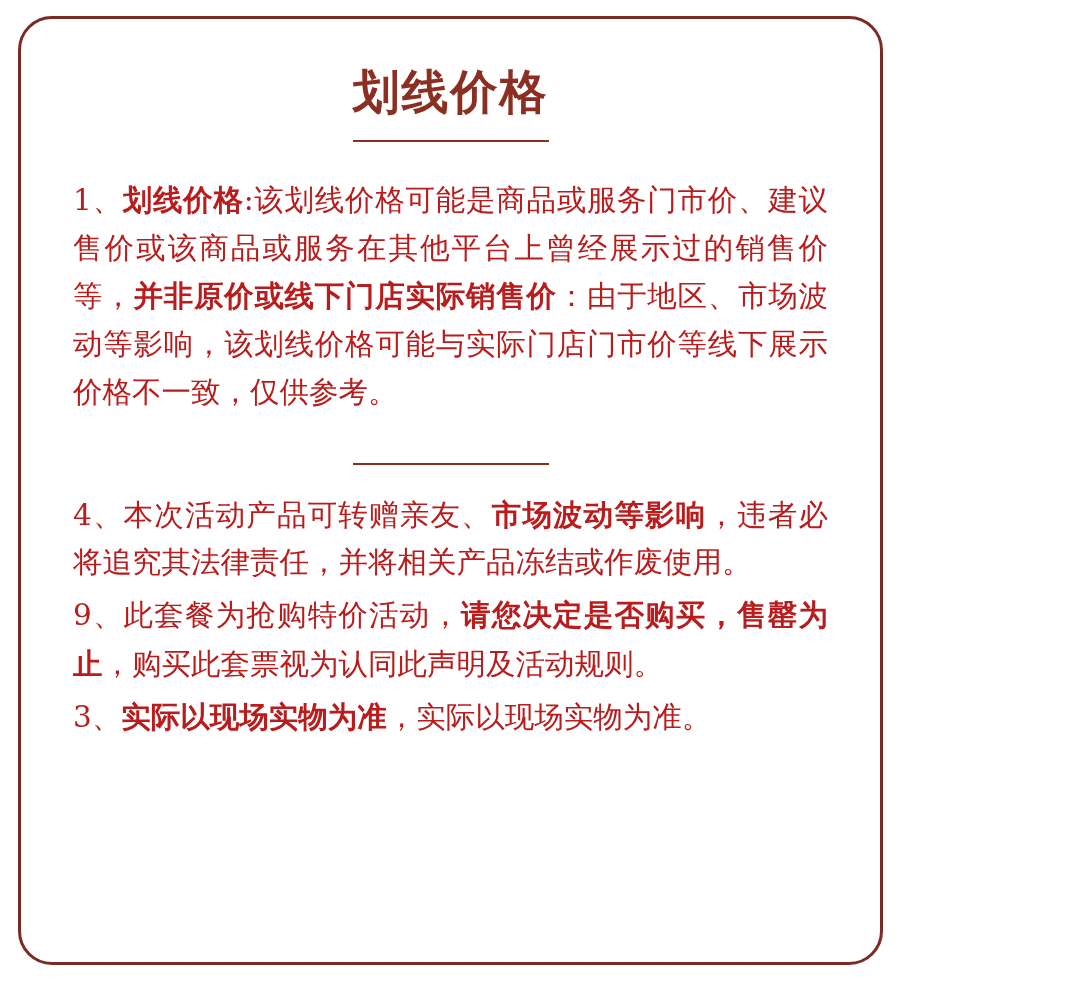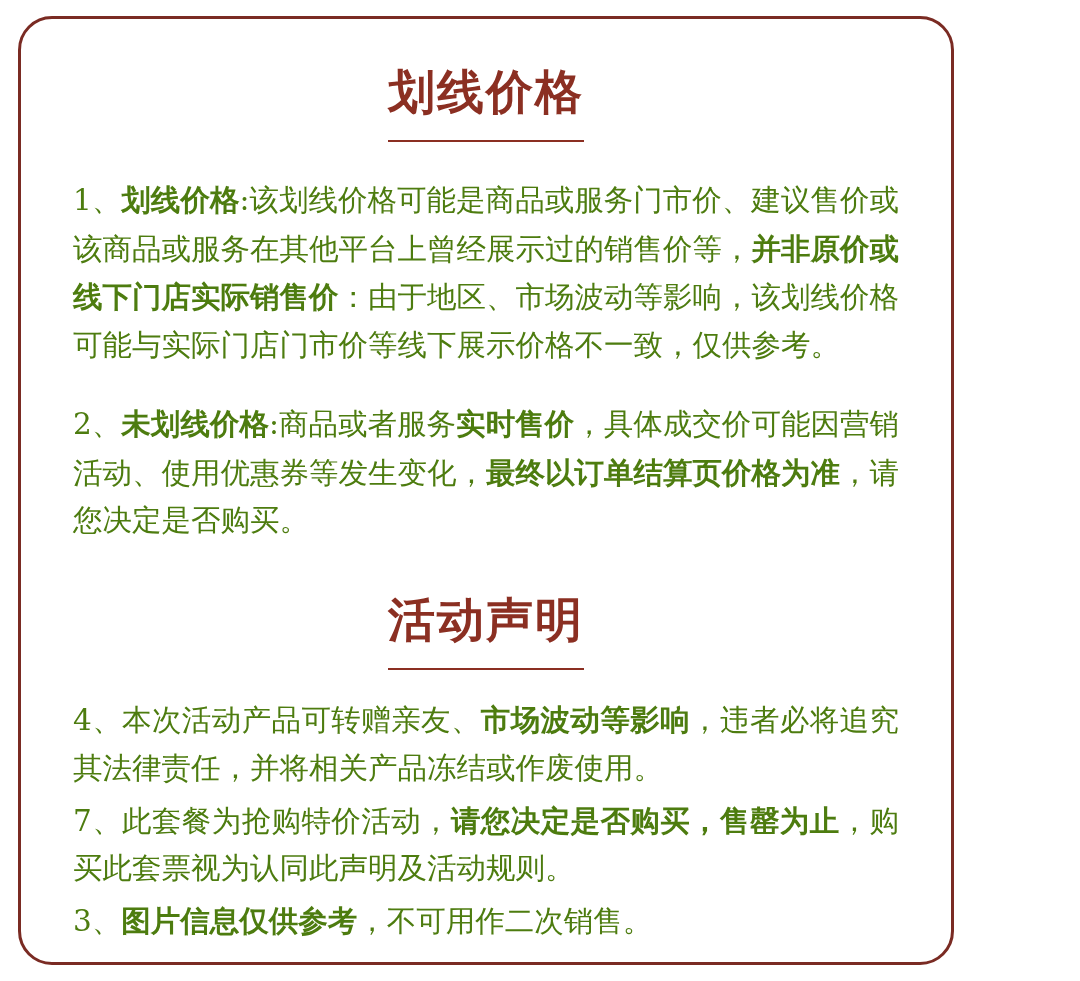--- a/index.html
+++ b/index.html
@@ -9,21 +9,21 @@
   body {
     width: 1080px;
     height: 981px;
     background: #ffffff;
     font-family: "Liberation Serif", serif;
   }
   .card {
     position: absolute;
     left: 18px;
     top: 16px;
-    width: 936px;
+    width: 865px;
     height: 949px;
     box-sizing: border-box;
     border: 3px solid #7a2b23;
     border-radius: 34px;
     background: #ffffff;
   }
   .inner {
     padding: 44px 52px 0 52px;
   }
   .section-title {
@@ -36,21 +36,21 @@
     font-family: "DejaVu Serif", "Liberation Serif", serif;
   }
   .title-rule {
     width: 196px;
     height: 2px;
     background: #8b2f22;
     margin: 18px auto 0 auto;
   }
   .block {
     margin-top: 34px;
-    color: #4d7c0f;
+    color: #b91c1c;
     font-size: 29.5px;
     line-height: 1.62;
     text-align: justify;
     font-family: "DejaVu Serif", "Liberation Serif", serif;
   }
   .para {
     margin: 0 0 30px 0;
     text-indent: 0;
   }
   .para:last-child { margin-bottom: 0; }
@@ -65,36 +65,32 @@
 <div class="card">
   <div class="inner">
 
     <div>
       <div class="section-title">划线价格</div>
       <div class="title-rule"></div>
       <div class="block">
         <p class="para">
           <span>1、</span><span class="b">划线价格</span><span>:该划线价格可能是商品或服务门市价、建议售价或该商品或服务在其他平台上曾经展示过的销售价等，</span><span class="b">并非原价或线下门店实际销售价</span><span>：由于地区、市场波动等影响，该划线价格可能与实际门店门市价等线下展示价格不一致，仅供参考。</span>
         </p>
-        <p class="para">
-          <span>2、</span><span class="b">未划线价格</span><span>:商品或者服务</span><span class="b">实时售价</span><span>，具体成交价可能因营销活动、使用优惠券等发生变化，</span><span class="b">最终以订单结算页价格为准</span><span>，请您决定是否购买。</span>
-        </p>
       </div>
     </div>
 
     <div class="section2">
-      <div class="section-title">活动声明</div>
       <div class="title-rule"></div>
       <div class="block block2">
         <p class="para">
           <span>4、本次活动产品可转赠亲友、</span><span class="b">市场波动等影响</span><span>，违者必将追究其法律责任，并将相关产品冻结或作废使用。</span>
         </p>
         <p class="para">
-          <span>7、此套餐为抢购特价活动，</span><span class="b">请您决定是否购买，售罄为止</span><span>，购买此套票视为认同此声明及活动规则。</span>
+          <span>9、此套餐为抢购特价活动，</span><span class="b">请您决定是否购买，售罄为止</span><span>，购买此套票视为认同此声明及活动规则。</span>
         </p>
         <p class="para">
-          <span>3、</span><span class="b">图片信息仅供参考</span><span>，不可用作二次销售。</span>
+          <span>3、</span><span class="b">实际以现场实物为准</span><span>，实际以现场实物为准。</span>
         </p>
       </div>
     </div>
 
   </div>
 </div>
 
 </body></html>

